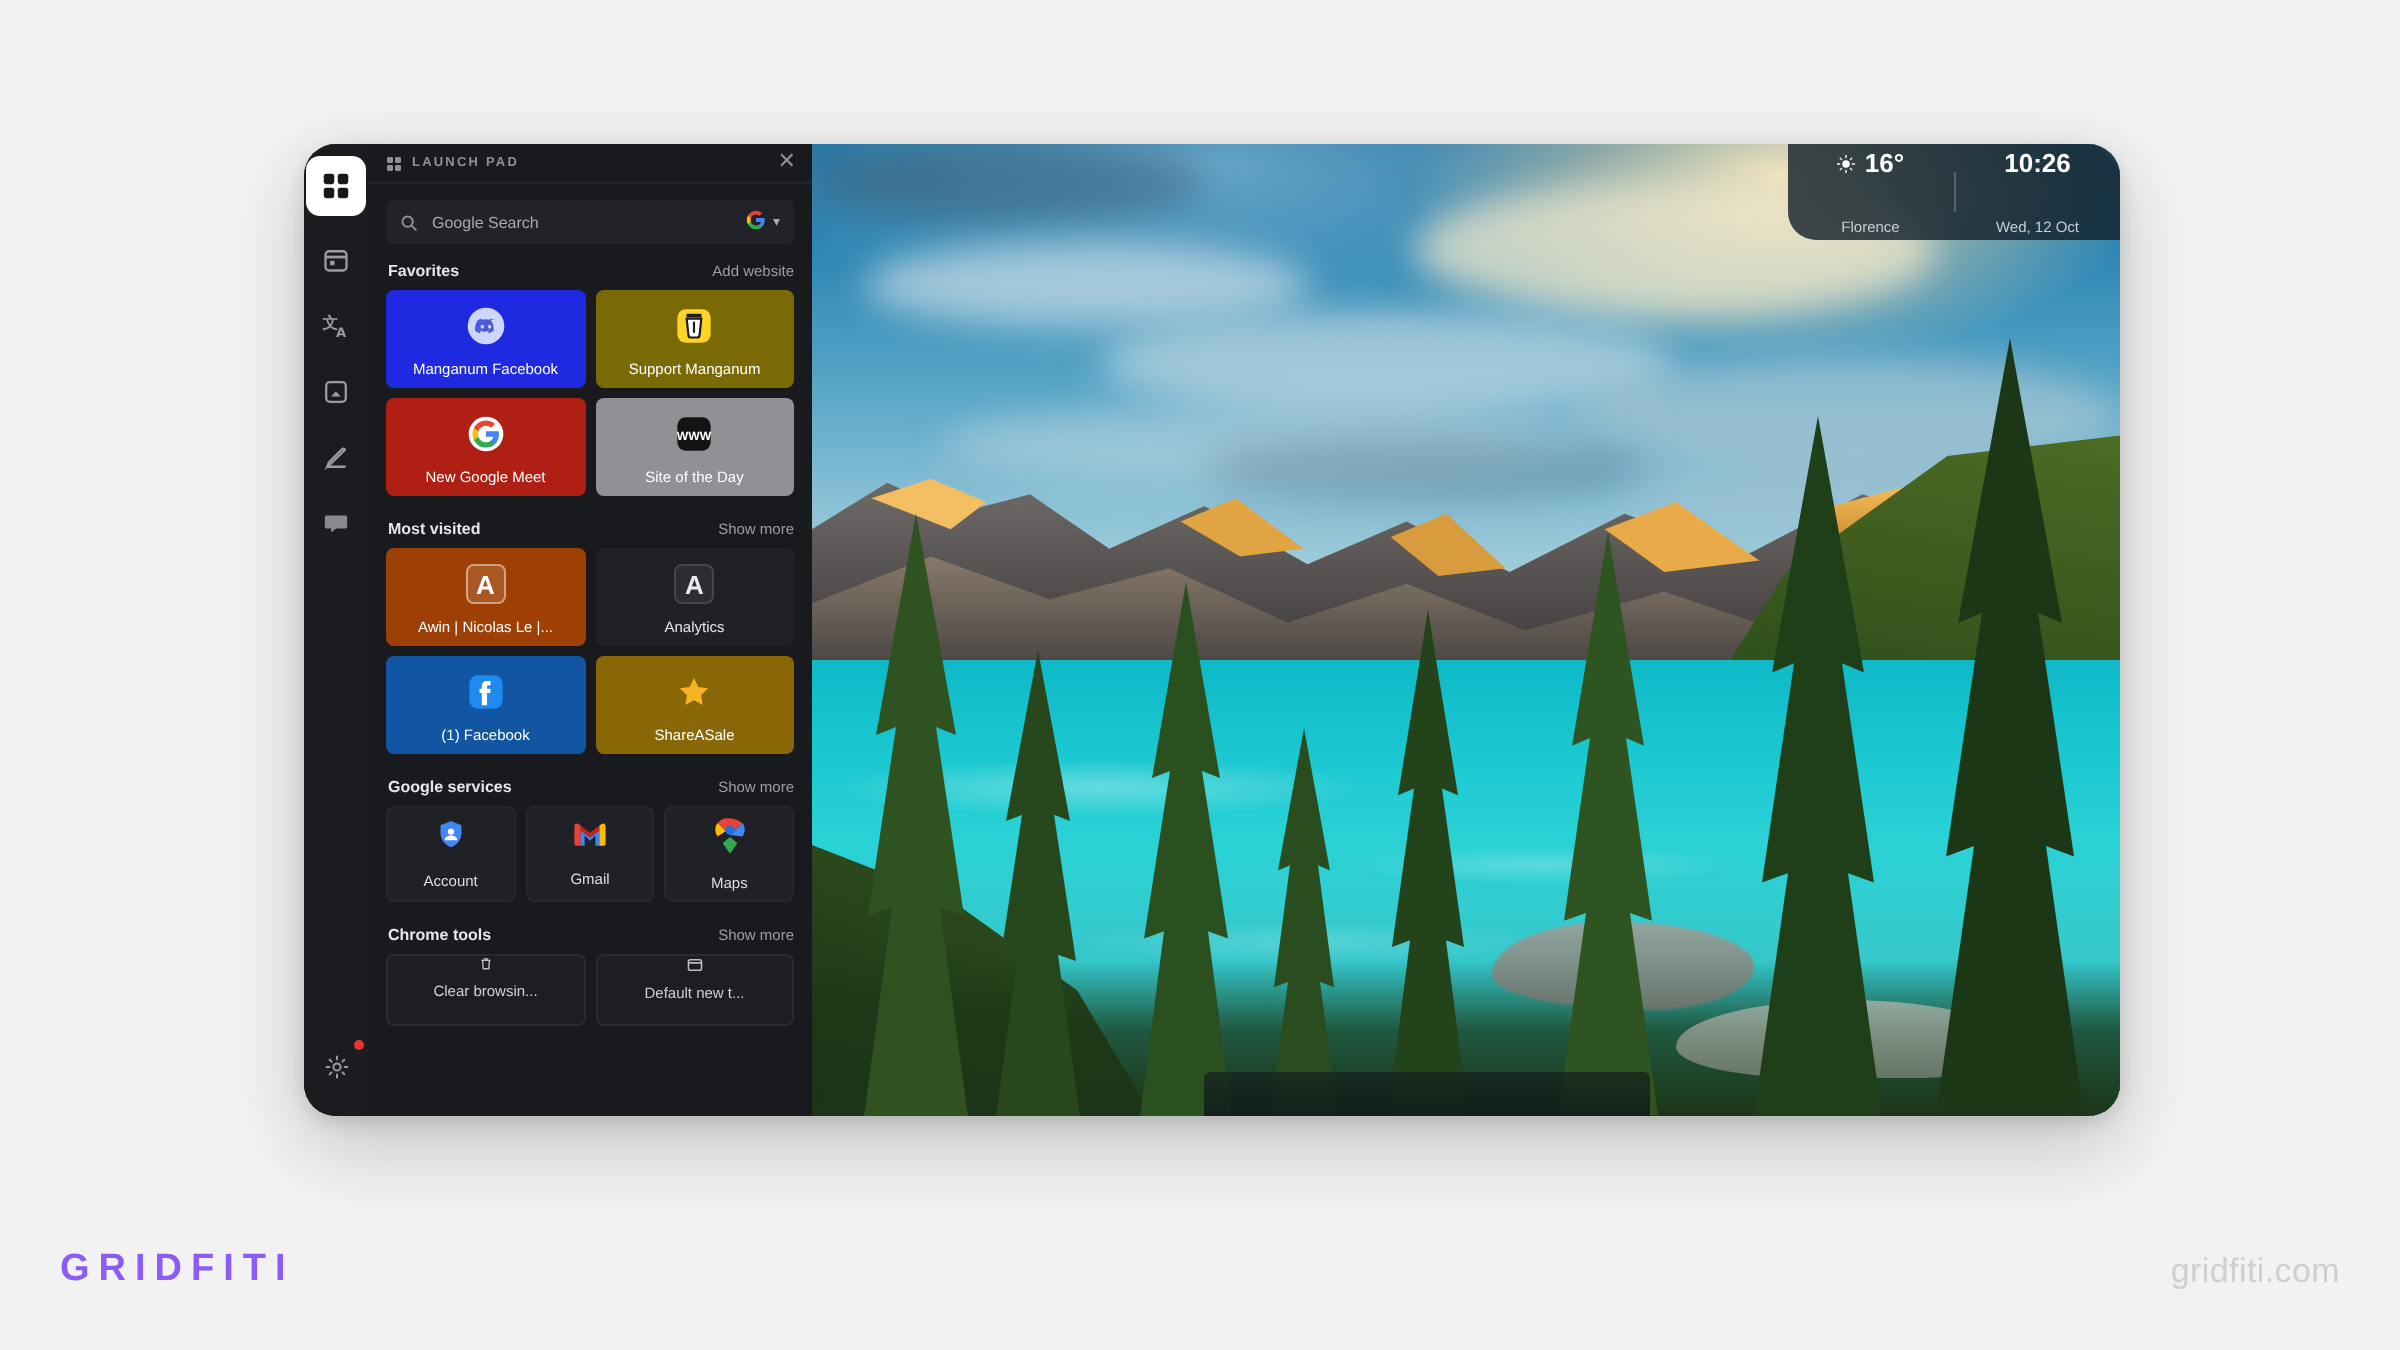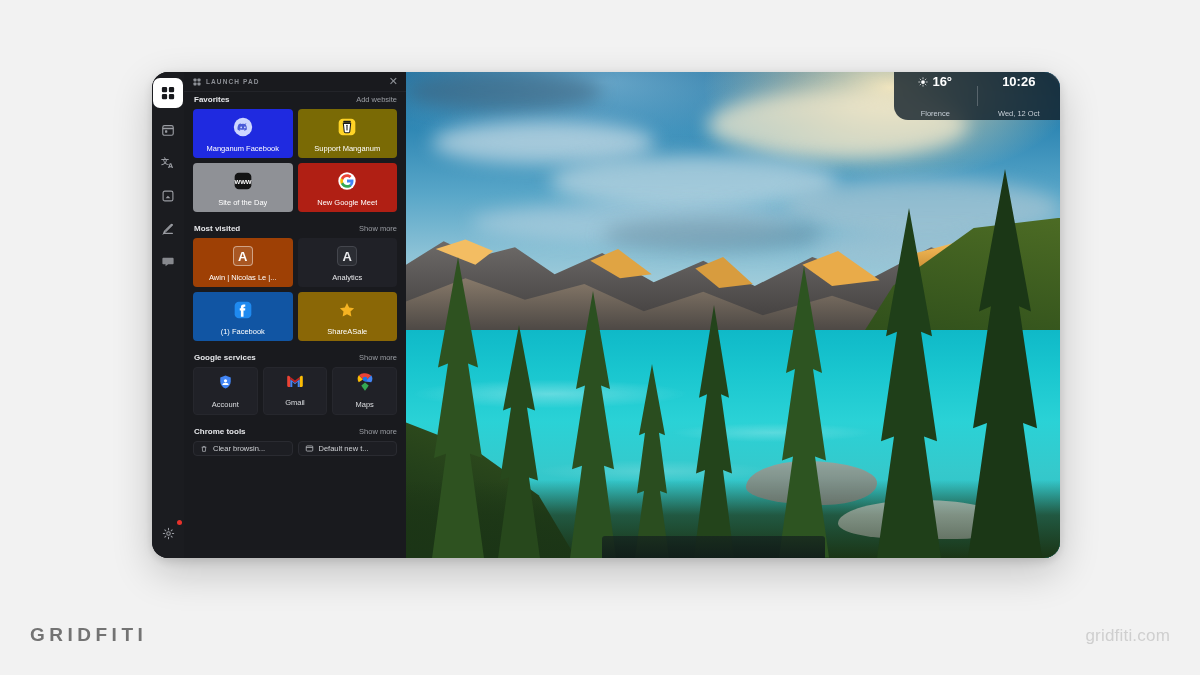--- a/index.html
+++ b/index.html
@@ -10,21 +10,21 @@
     overflow: hidden;
   }
 
   
   .page { position: relative; width: 1200px; height: 675px; background: #f2f2f2; }
 
   
   .brand-left {
     position: absolute; left: 30px; top: 624px;
     font-size: 19px; letter-spacing: 4.5px; font-weight: 700;
-    color: #737373;
+    color: #8b5cf6;
   }
   .brand-right {
     position: absolute; right: 30px; top: 626px;
     font-size: 17px; letter-spacing: .2px; font-weight: 400;
     color: #cfcfcf;
   }
 
   
   .window {
     position: absolute; left: 152px; top: 72px;
@@ -142,23 +142,23 @@
     height: 48px; background: #202127; border: 1px solid #26272d;
     border-radius: 4px;
     display: flex; flex-direction: column; align-items: center;
     justify-content: center; gap: 5px;
   }
   .gcard .glabel { font-size: 7.5px; color: #dcdee1; }
 
   
   .tools { display: grid; grid-template-columns: 1fr 1fr; gap: 5px; }
   .tool {
-    height: 15px; background: #1d1e23; border: 1px solid #2a2b31;
+    height: 36px; background: #1d1e23; border: 1px solid #2a2b31;
     border-radius: 4px; display: flex; align-items: center;
-    padding: 0 6px; gap: 5px; overflow: hidden;
+    padding: 0 6px; gap: 5px; overflow: hidden; flex-direction: column;
   }
   .tool .tlab {
     font-size: 7.5px; color: #cfd1d5; white-space: nowrap;
     overflow: hidden; text-overflow: ellipsis;
   }
   .tool .tic { color: #b9bcc1; display: flex; flex: 0 0 auto; }
 
   .block { margin-bottom: 12px; }
 
   
@@ -349,20 +349,40 @@
             <rect x="1" y="9" width="6" height="6" rx="1.4"></rect>
               <rect x="9" y="9" width="6" height="6" rx="1.4"></rect>
           </svg>
         </span>
         <span class="tt">LAUNCH PAD</span>
         <span class="close">✕</span>
       </div>
 
       <div class="panel-body">
 
+        <div class="search">
+          <span class="sicon">
+            <svg width="9" height="9" viewBox="0 0 16 16" fill="none" stroke="currentColor" stroke-width="1.7">
+              <circle cx="6.8" cy="6.8" r="4.6"></circle>
+                <path d="M10.3 10.3L14 14" stroke-linecap="round"></path>
+            </svg>
+          </span>
+          <span class="sph">Google Search</span>
+          <span class="gmark">
+            <span>
+              <svg width="10" height="10" viewBox="0 0 48 48">
+                <path fill="#4285F4" d="M45 24c0-1.6-.14-3.13-.4-4.6H24v9.1h11.8c-.5 2.7-2.05 5-4.37 6.55v5.45h7.07C42.6 36.7 45 30.9 45 24z"></path>
+                <path fill="#34A853" d="M24 46c5.9 0 10.85-1.96 14.5-5.3l-7.07-5.45C29.45 36.6 27 37.3 24 37.3c-5.7 0-10.53-3.85-12.25-9.02H4.44v5.63C8.07 41.2 15.4 46 24 46z"></path>
+                <path fill="#FBBC05" d="M11.75 28.28A13.2 13.2 0 0 1 11.05 24c0-1.49.26-2.93.7-4.28v-5.63H4.44A21.98 21.98 0 0 0 2 24c0 3.55.85 6.9 2.44 9.91l7.31-5.63z"></path>
+                <path fill="#EA4335" d="M24 10.7c3.22 0 6.1 1.11 8.37 3.28l6.27-6.27C34.84 4.2 29.9 2 24 2 15.4 2 8.07 6.8 4.44 14.09l7.31 5.63C13.47 14.55 18.3 10.7 24 10.7z"></path>
+              </svg>
+            </span>
+            <span class="chev">▾</span>
+          </span>
+        </div>
 
         <div class="block">
           <div class="sec-head">
             <span class="sec-title">Favorites</span>
             <span class="sec-action">Add website</span>
           </div>
           <div class="tiles">
 
             <div class="tile" style="background:#1f2ae0">
               <span class="ticon">
@@ -377,45 +397,45 @@
             <div class="tile" style="background:#7a6a05">
               <span class="ticon">
                 <svg width="20" height="20" viewBox="0 0 24 24">
                   <rect x="2" y="2" width="20" height="20" rx="5" fill="#ffd426"></rect>
                   <rect x="7.5" y="4.6" width="9" height="2.2" rx=".7" fill="#1c1c1c"></rect>
                   <path d="M7.6 7.6h8.8l-1.1 10.1a1.4 1.4 0 0 1-1.4 1.2h-3.8a1.4 1.4 0 0 1-1.4-1.2z" fill="#fff" stroke="#1c1c1c" stroke-width="1.3"></path>
                   <path d="M12 10v5.6" stroke="#1c1c1c" stroke-width="1.3" stroke-linecap="round"></path>
                 </svg>
               </span>
               <span class="tlabel">Support Manganum</span>
-            </div>
-
-            <div class="tile" style="background:#8f9196">
-              <span class="ticon">
-                <svg width="20" height="20" viewBox="0 0 24 24">
-                  <rect x="2" y="2" width="20" height="20" rx="5" fill="#141414"></rect>
-                  <text x="12" y="15.4" text-anchor="middle" fill="#ffffff" font-size="7.3" font-weight="700" font-family="Liberation Sans, sans-serif">WWW</text>
-                </svg>
-              </span>
-              <span class="tlabel">Site of the Day</span>
             </div>
 
             <div class="tile" style="background:#b01f14">
               <span class="ticon">
                 <svg width="20" height="20" viewBox="0 0 24 24">
                   <circle cx="12" cy="12" r="10.4" fill="#ffffff"></circle>
                   <g transform="translate(3.1 3.1) scale(0.371)">
                     <path fill="#4285F4" d="M45 24c0-1.6-.14-3.13-.4-4.6H24v9.1h11.8c-.5 2.7-2.05 5-4.37 6.55v5.45h7.07C42.6 36.7 45 30.9 45 24z"></path>
                     <path fill="#34A853" d="M24 46c5.9 0 10.85-1.96 14.5-5.3l-7.07-5.45C29.45 36.6 27 37.3 24 37.3c-5.7 0-10.53-3.85-12.25-9.02H4.44v5.63C8.07 41.2 15.4 46 24 46z"></path>
                     <path fill="#FBBC05" d="M11.75 28.28A13.2 13.2 0 0 1 11.05 24c0-1.49.26-2.93.7-4.28v-5.63H4.44A21.98 21.98 0 0 0 2 24c0 3.55.85 6.9 2.44 9.91l7.31-5.63z"></path>
                     <path fill="#EA4335" d="M24 10.7c3.22 0 6.1 1.11 8.37 3.28l6.27-6.27C34.84 4.2 29.9 2 24 2 15.4 2 8.07 6.8 4.44 14.09l7.31 5.63C13.47 14.55 18.3 10.7 24 10.7z"></path>
                   </g>
                 </svg>
               </span>
               <span class="tlabel">New Google Meet</span>
+            </div>
+
+            <div class="tile" style="background:#8f9196">
+              <span class="ticon">
+                <svg width="20" height="20" viewBox="0 0 24 24">
+                  <rect x="2" y="2" width="20" height="20" rx="5" fill="#141414"></rect>
+                  <text x="12" y="15.4" text-anchor="middle" fill="#ffffff" font-size="7.3" font-weight="700" font-family="Liberation Sans, sans-serif">WWW</text>
+                </svg>
+              </span>
+              <span class="tlabel">Site of the Day</span>
             </div>
           </div>
         </div>
 
         <div class="block">
           <div class="sec-head">
             <span class="sec-title">Most visited</span>
             <span class="sec-action">Show more</span>
           </div>
           <div class="tiles">

